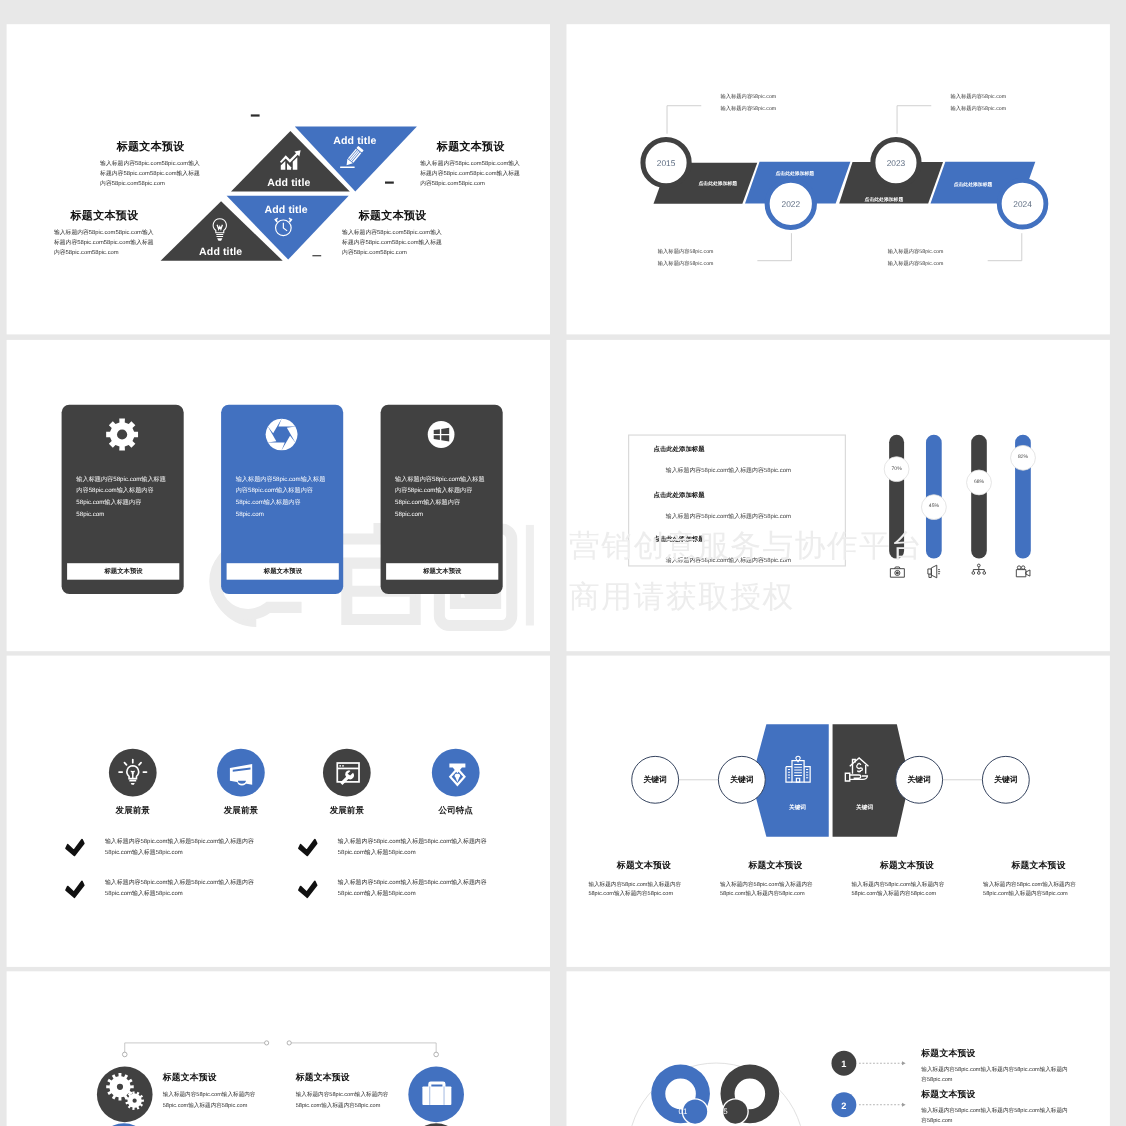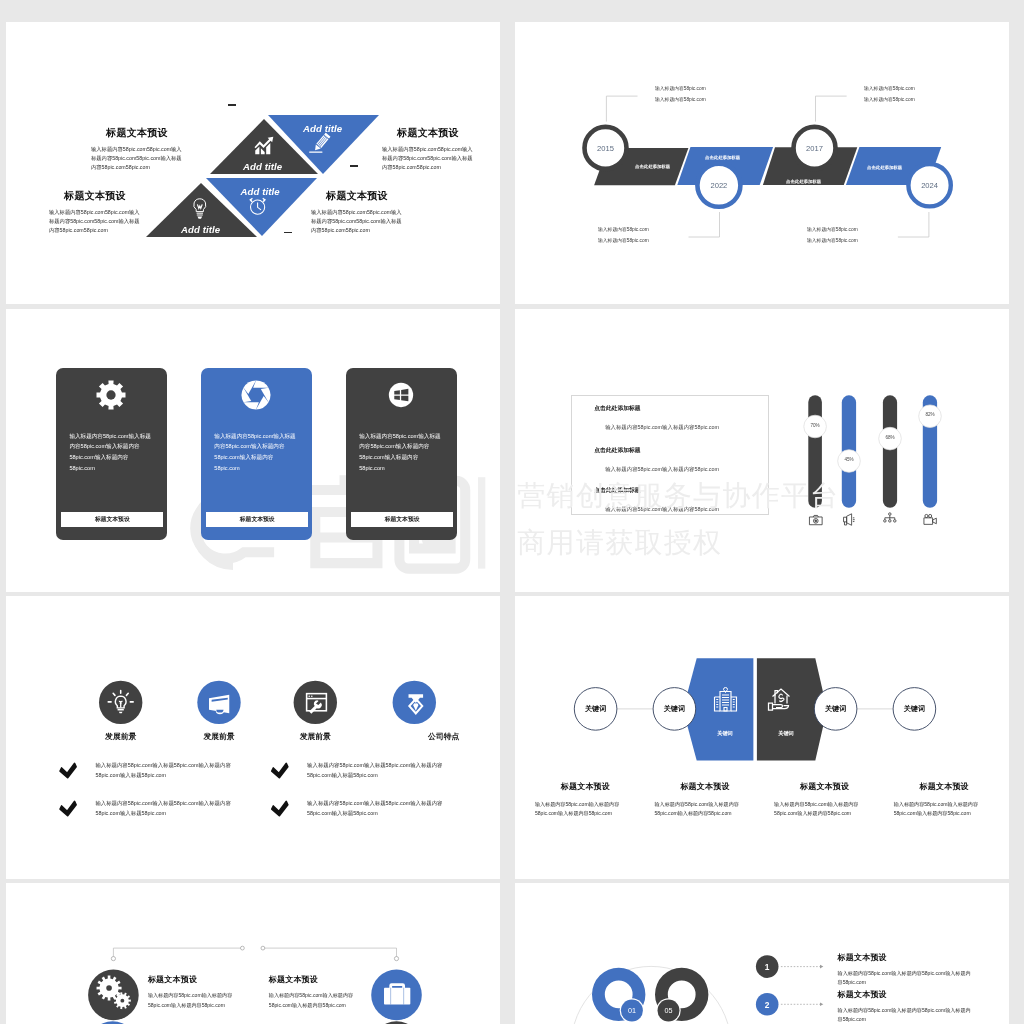--- a/index.html
+++ b/index.html
@@ -9,21 +9,21 @@
   .s1{left:6px;top:22px;width:494px;height:282px;}
   .s2{left:515px;top:22px;width:494px;height:282px;}
   .s3{left:6px;top:309px;width:494px;height:283px;}
   .s4{left:515px;top:309px;width:494px;height:283px;}
   .s5{left:6px;top:596px;width:494px;height:283px;}
   .s6{left:515px;top:596px;width:494px;height:283px;}
   .s7{left:6px;top:883px;width:494px;height:141px;}
   .s8{left:515px;top:883px;width:494px;height:141px;}
   .sv{position:absolute;left:0;top:0;display:block;}
   
-  .s1t{position:absolute;font-size:9.6px;font-weight:bold;color:#fff;letter-spacing:.1px;font-style:italic;}
+  .s1t{position:absolute;font-size:9.6px;font-weight:bold;color:#fff;letter-spacing:.1px;}
   .s1t1{left:237px;top:138.5px;}
   .s1t2{left:297px;top:100.5px;}
   .s1t3{left:175px;top:201.5px;}
   .s1t4{left:234.5px;top:164px;}
   .s1b{position:absolute;}
   .s1h{font-size:10px;font-weight:bold;color:#111;letter-spacing:.3px;text-align:center;}
   .s1p{font-size:5.3px;color:#2e2e2e;line-height:1.73;text-align:left;margin-top:5px;}
   .s1b1{left:85px;top:104px;width:92px;}
   .s1b2{left:376px;top:104px;width:92px;}
   .s1b3{left:43px;top:167px;width:92px;}
@@ -70,21 +70,21 @@
   .pct{position:absolute;font-size:4.6px;color:#4a4a4a;width:26px;text-align:center;}
   .p1{left:287.1px;top:113.6px;}
   .p2{left:321px;top:148.1px;}
   .p3{left:362px;top:125.7px;}
   .p4{left:402px;top:103.3px;}
   
   .s5lab{position:absolute;font-size:7.8px;font-weight:bold;color:#161616;width:90px;text-align:center;}
   .l1{left:69.7px;top:134.5px;}
   .l2{left:168px;top:134.5px;}
   .l3{left:264.3px;top:134.5px;}
-  .l4{left:363.3px;top:134.5px;text-align:right;}
+  .l4{left:363.3px;top:134.5px;}
   .s5txt{position:absolute;font-size:5.4px;color:#2e2e2e;line-height:1.82;width:137px;}
   .t1{left:89.4px;top:165.2px;}
   .t2{left:89.4px;top:203.2px;}
   .t3{left:301.1px;top:165.2px;}
   .t4{left:301.1px;top:203.2px;}
   
   .n6{position:absolute;font-size:7.1px;font-weight:bold;color:#111;width:50px;text-align:center;top:108.3px;}
   .nd1{left:55.6px;}
   .nd2{left:134.4px;}
   .nd3{left:295.6px;}
@@ -99,21 +99,21 @@
   .b2{left:139.5px;top:185px;}
   .b3{left:259.1px;top:185px;}
   .b4{left:378.7px;top:185px;}
   
   .s7b{position:absolute;width:105px;}
   .s7h{font-size:8px;font-weight:bold;color:#111;letter-spacing:.2px;}
   .s7p{font-size:5.1px;color:#2e2e2e;line-height:1.95;margin-top:6px;}
   .s7b1{left:141.9px;top:91px;}
   .s7b2{left:262.8px;top:91px;}
   
-  .dn{position:absolute;font-size:7.2px;color:#ffffff;width:30px;text-align:center;top:123.3px;}
+  .dn{position:absolute;font-size:7.2px;color:#ffffff;width:30px;text-align:left;top:123.3px;}
   .dn1{left:101.9px;}
   .dn2{left:138.5px;}
   .stn{position:absolute;font-size:8.4px;font-weight:bold;color:#fff;width:30px;text-align:center;}
   .sn1{left:237.2px;top:79px;}
   .sn2{left:237.2px;top:116.7px;}
   .s8b{position:absolute;width:137px;}
   .s8h{font-size:8px;font-weight:bold;color:#111;letter-spacing:.2px;}
   .s8p{font-size:5.1px;color:#2e2e2e;line-height:1.75;margin-top:6px;}
   .s8b1{left:322.6px;top:68.6px;}
   .s8b2{left:322.6px;top:106.3px;}
@@ -202,21 +202,21 @@
       </g>
       <g>
         <circle cx="299.5" cy="125.9" r="21" fill="#fff" stroke="#414141" stroke-width="4.6"></circle>
       </g>
       <g>
         <circle cx="414.6" cy="163.2" r="21.2" fill="#fff" stroke="#4271c0" stroke-width="4.4"></circle>
       </g>
     </svg>
     <div class="yr y1">2015</div>
     <div class="yr y2">2022</div>
-    <div class="yr y3">2017</div>
+    <div class="yr y3">2023</div>
     <div class="yr y4">2024</div>
     <div class="barlbl bl1">点击此处添加标题</div>
     <div class="barlbl bl2">点击此处添加标题</div>
     <div class="barlbl bl3">点击此处添加标题</div>
     <div class="barlbl bl4">点击此处添加标题</div>
     <div class="s2cap c1">
       <div>输入标题内容58pic.com</div>
       <div>输入标题内容58pic.com</div>
     </div>
     <div class="s2cap c2">

